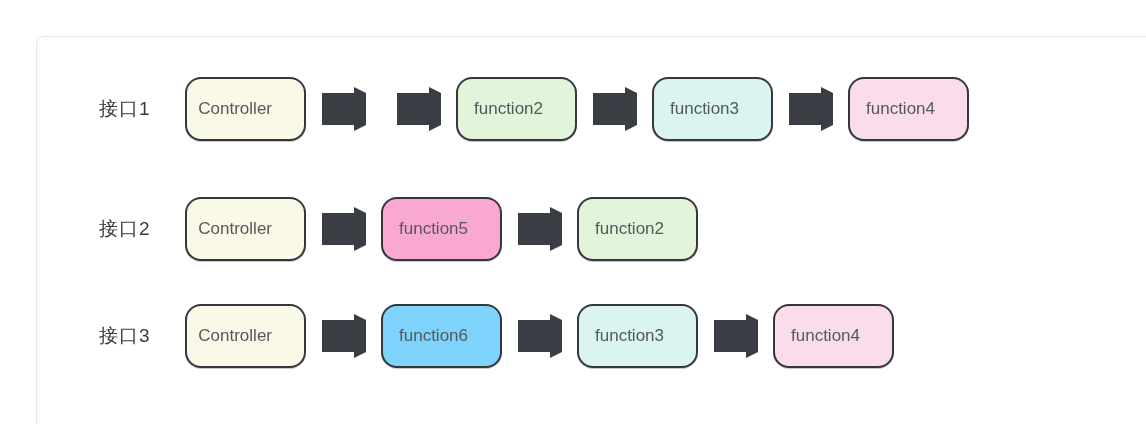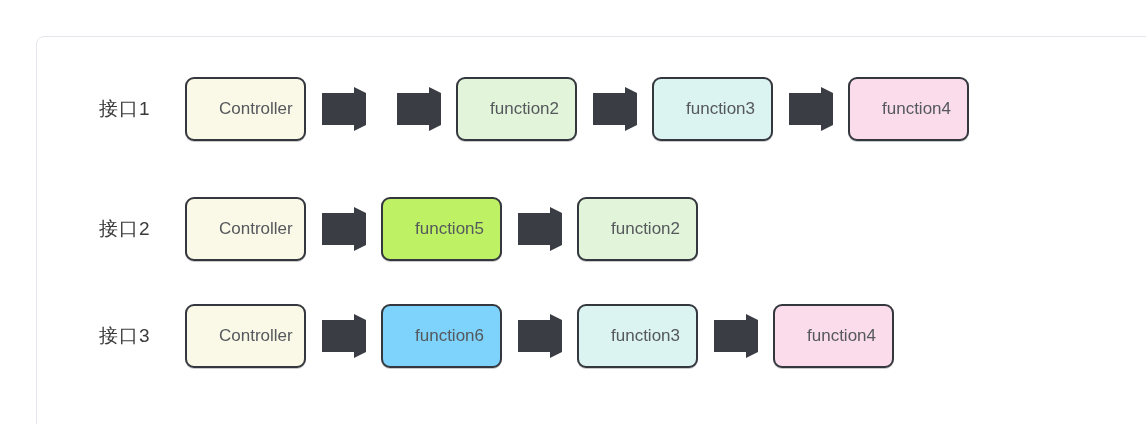--- a/index.html
+++ b/index.html
@@ -14,22 +14,22 @@
   html,body{width:1146px;height:424px;background:var(--canvas_bg);
     font-family:"Liberation Sans","DejaVu Sans",sans-serif;overflow:hidden;}
   .canvas{position:relative;width:1146px;height:424px;background:var(--canvas_bg);}
   .frame{position:absolute;left:4px;top:4px;right:4px;bottom:4px;
     border:1.5px solid var(--frame_border);border-radius:8px;background:var(--canvas_bg);}
   .row{position:absolute;left:0;width:1146px;height:64px;
     display:flex;align-items:center;}
   .row-label{margin-left:35px;width:102px;flex:0 0 102px;
     font-size:19px;color:var(--label_text);letter-spacing:1px;}
   .node{flex:0 0 121px;width:121px;height:64px;
-    border:2px solid var(--node_border);border-radius:9px;
-    display:flex;align-items:center;justify-content:flex-start;
+    border:2px solid var(--node_border);border-radius:16px;
+    display:flex;align-items:center;justify-content:flex-end;
     box-shadow:0 1px 0 rgba(40,44,50,.25);}
   .node-text{font-size:17px;color:var(--node_text);}
   .arrow{flex:0 0 75px;width:75px;height:64px;display:flex;align-items:center;}
   .arrow .line{flex:1;height:2px;background:var(--arrow);}
   .arrow .head{width:0;height:0;border-top:6px solid transparent;
     border-bottom:6px solid transparent;border-left:12px solid var(--arrow);}
 </style>
 </head>
 <body>
 
@@ -72,21 +72,21 @@
   <div class="row" style="top:165px">
     <div class="row-label">接口2</div>
 
     <div class="node" style="background-color: rgb(250, 248, 230);">
       <span class="node-text">Controller</span>
     </div>
     <div class="arrow">
       <span class="line"></span>
       <span class="head"></span>
     </div>
-    <div class="node" style="background-color: #bef264;">
+    <div class="node" style="background-color: #f9a8d4;">
       <span class="node-text">function5</span>
     </div>
     <div class="arrow">
       <span class="line"></span>
       <span class="head"></span>
     </div>
     <div class="node" style="background-color: rgb(226, 244, 218);">
       <span class="node-text">function2</span>
     </div>
   </div>

